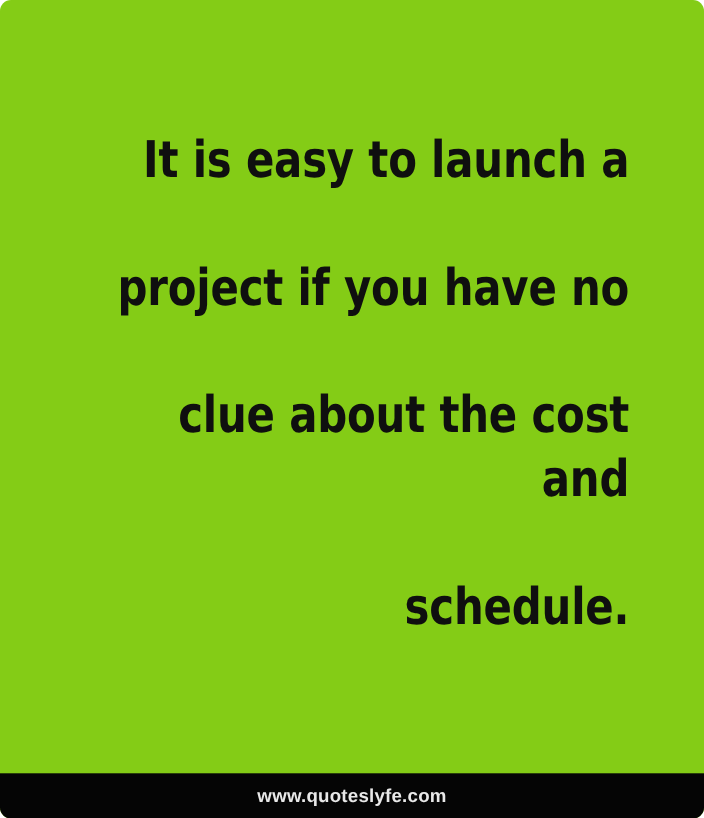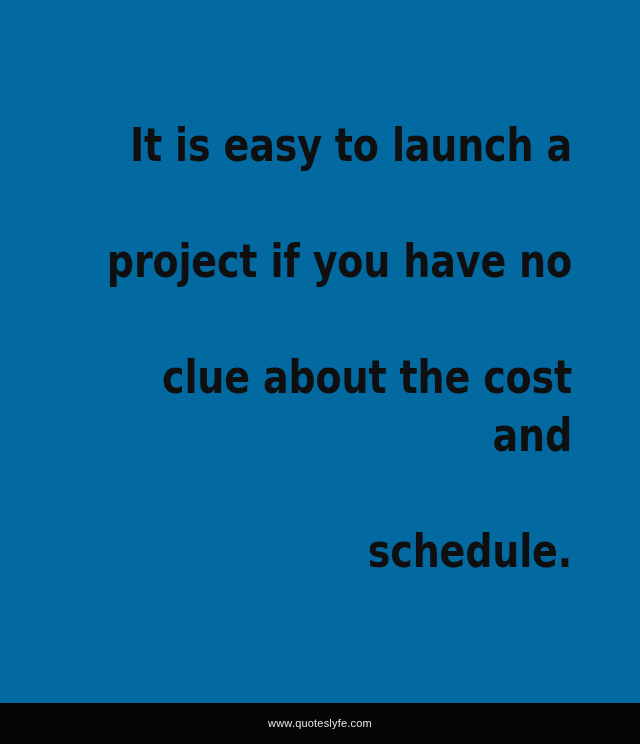--- a/index.html
+++ b/index.html
@@ -74,31 +74,31 @@
     height: 41px;
     background: #050505;
     display: flex;
     align-items: center;
     justify-content: center;
   }
 
   #footer-url {
     color: #e8e8e8;
     font-family: "Liberation Sans", sans-serif;
-    font-size: 11px;
-    font-weight: 400;
+    font-size: 17px;
+    font-weight: 700;
     letter-spacing: 0.2px;
     line-height: 1;
     text-decoration: none;
   }
 </style>
 </head>
 <body>
 
-<div id="quote-card" style="background: #0369a1;">
+<div id="quote-card" style="background: #84cc16; border-radius: 10px;">
 
   <div id="quote-body">
 
     <div id="quote-text" class="text-block" style="color: rgb(15, 15, 15);">
       <span class="line">It is easy to launch a</span>
       <span class="line">project if you have no</span>
       <span class="line">clue about the cost and</span>
       <span class="line">schedule.</span>
     </div>
 

